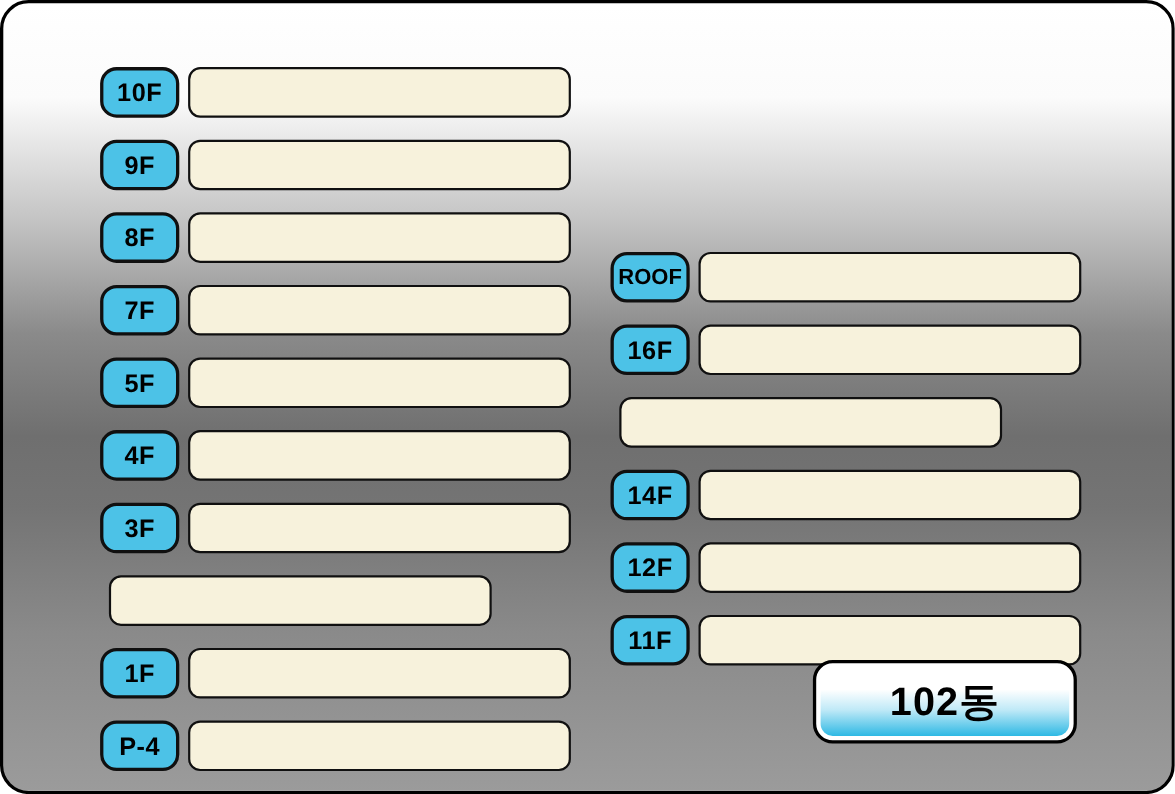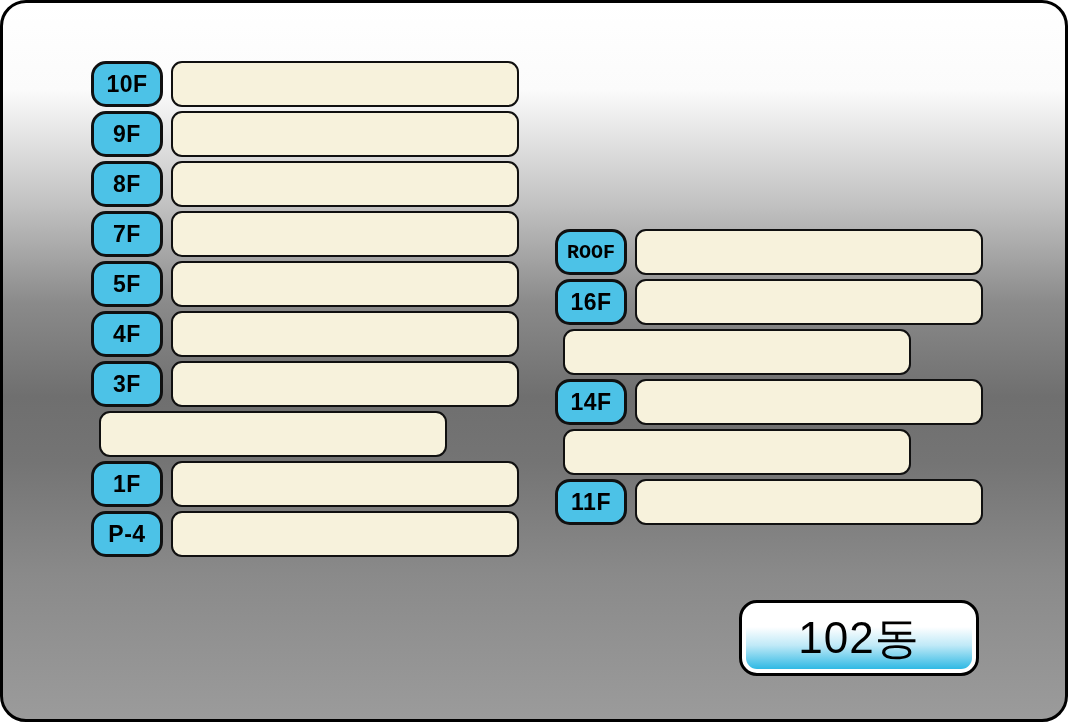--- a/index.html
+++ b/index.html
@@ -29,21 +29,21 @@
       #8a8a8a 42%,
       #6f6f6f 55%,
       #747474 64%,
       #8a8a8a 80%,
       #9b9b9b 100%);
   }
   .col {
     position: absolute;
     display: flex;
     flex-direction: column;
-    gap: 4px;
+    gap: 20px;
   }
   .col-left  { left: 88px;  top: 58px;  }
   .col-right { left: 552px; top: 226px; }
   .row {
     display: flex;
     align-items: stretch;
     height: 46px;
   }
   .tab {
     width: 72px;
@@ -52,21 +52,21 @@
     border-radius: 15px;
     background: var(--tab-fill, #4cc2e7);
     color: #000;
     font-weight: bold;
     font-size: 23px;
     display: flex;
     align-items: center;
     justify-content: center;
     letter-spacing: 0.5px;
   }
-  .tab.small-text { font-size: 20px; letter-spacing: 0; font-family: Liberation Mono, monospace; }
+  .tab.small-text { font-size: 20px; letter-spacing: 0; }
   .panel {
     width: 348px;
     margin-left: 8px;
     box-sizing: border-box;
     border: 2.5px solid #101010;
     border-radius: 11px;
     background: var(--panel-fill, #f7f2dc);
   }
   .badge {
     position: absolute;
@@ -88,22 +88,22 @@
     background: linear-gradient(to bottom,
       var(--badge-top, #ffffff) 0%,
       var(--badge-top, #ffffff) 32%,
       #bfe9f7 62%,
       var(--badge-bottom, #2fb9e4) 100%);
     display: flex;
     align-items: center;
     justify-content: center;
   }
   .badge-label {
-    font-weight: normal;
-    font-size: 44px;
+    font-weight: bold;
+    font-size: 36px;
     color: #000000;
     letter-spacing: 1px;
   }
 </style>
 </head>
 <body>
 
 <div class="stage">
   <div class="sign">
 
@@ -159,20 +159,21 @@
         <div class="panel"></div>
       </div>
       <div class="row">
         <div class="panel"></div>
       </div>
       <div class="row">
         <div class="tab">14F</div>
         <div class="panel"></div>
       </div>
       <div class="row">
+        <div class="tab">12F</div>
         <div class="panel"></div>
       </div>
       <div class="row">
         <div class="tab">11F</div>
         <div class="panel"></div>
       </div>
     </div>
 
     <div class="badge">
       <div class="badge-inner">

